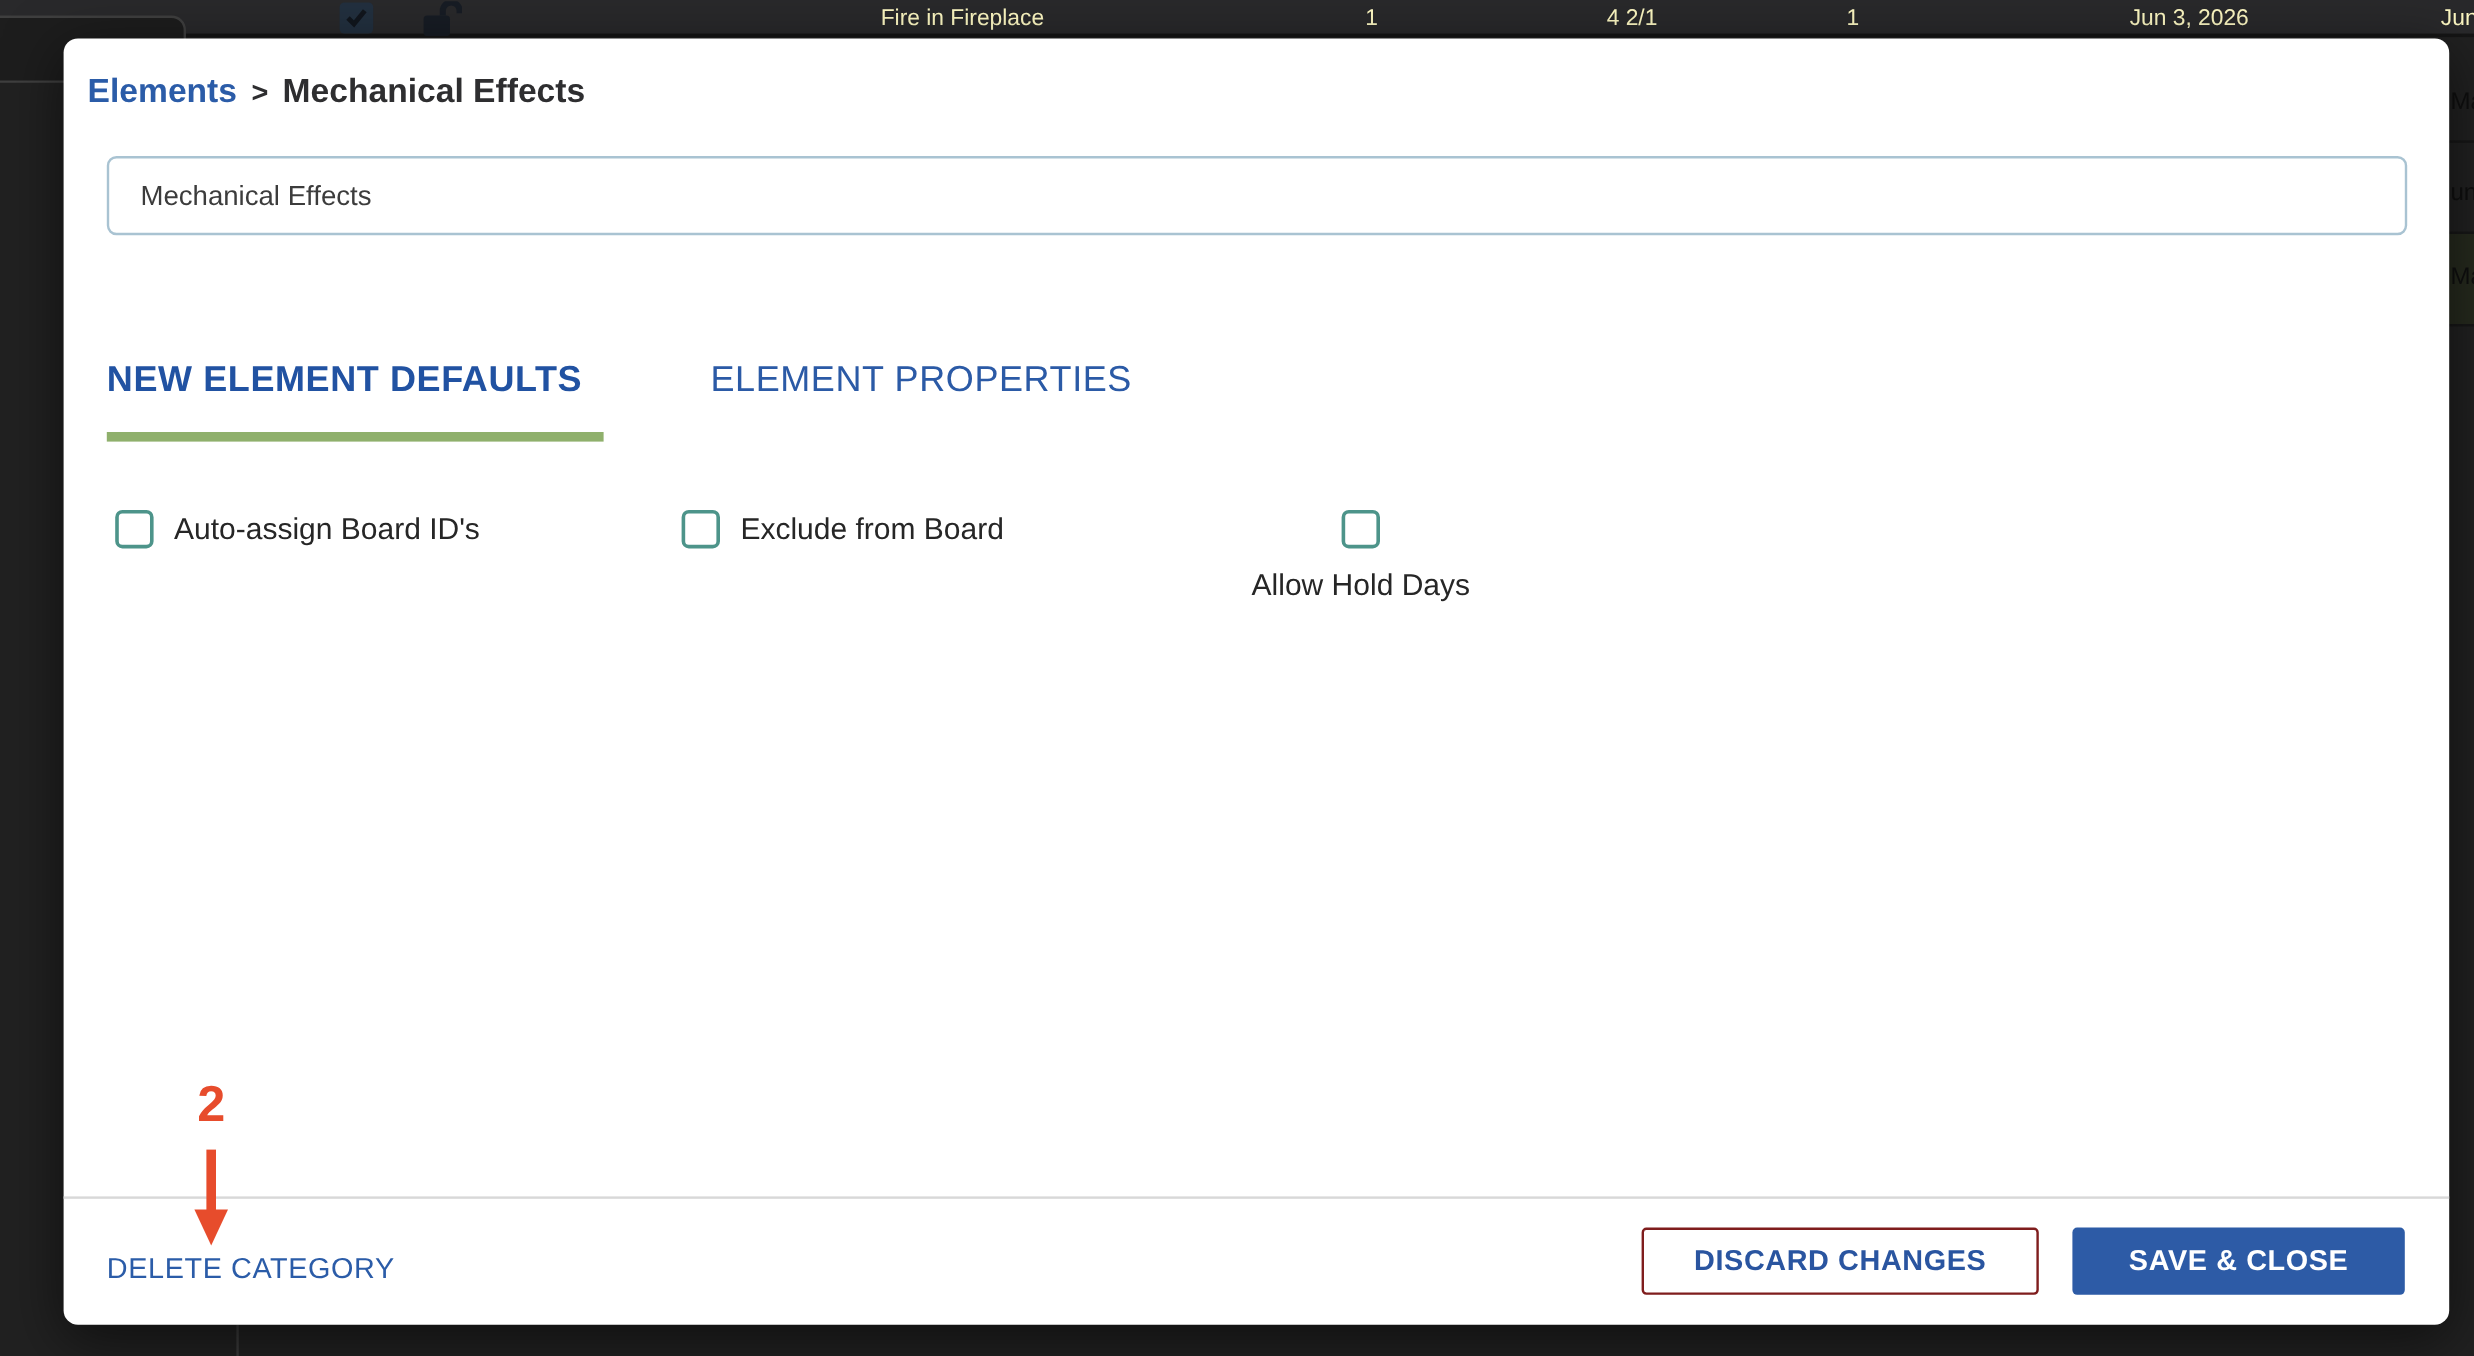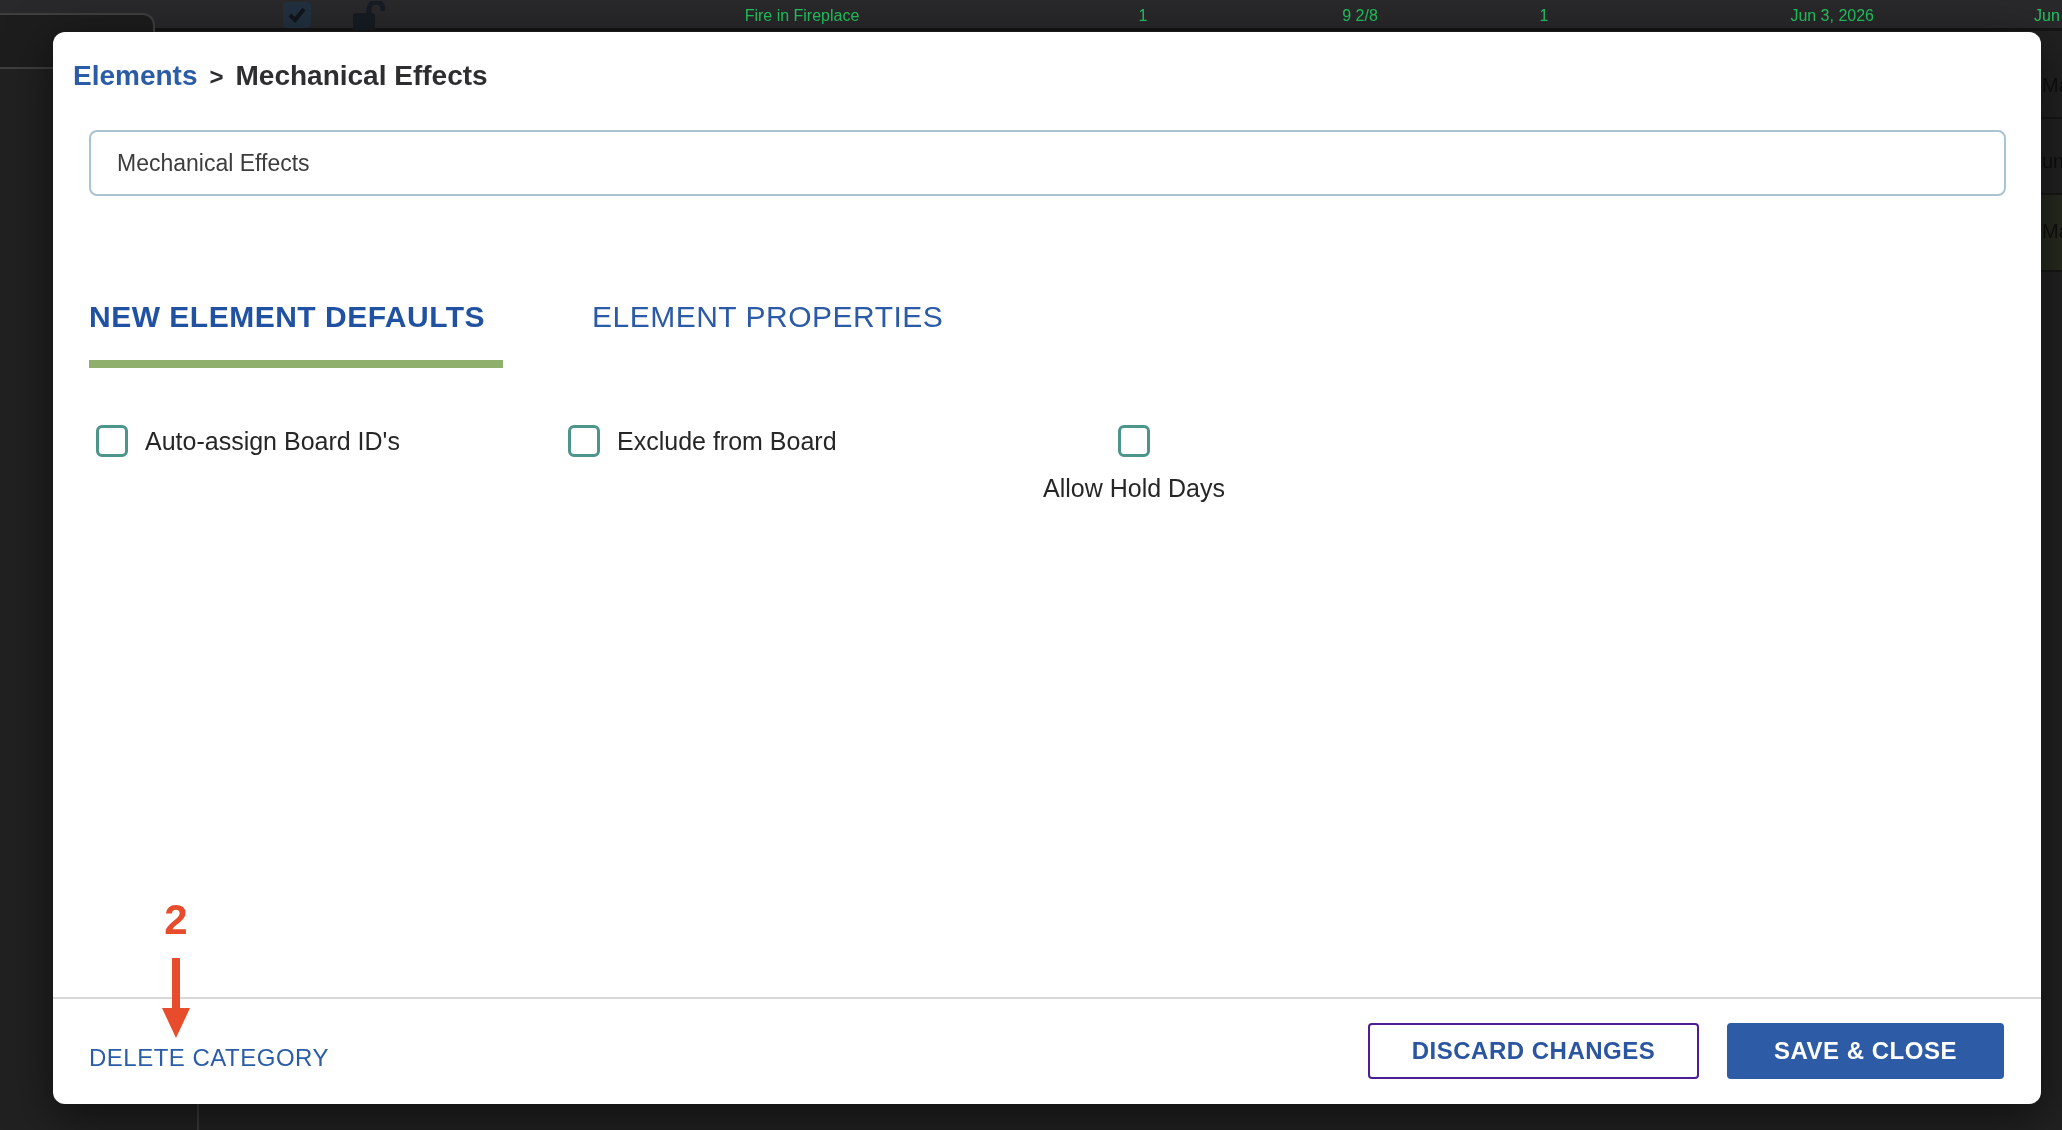--- a/index.html
+++ b/index.html
@@ -4,21 +4,21 @@
 <style>
   * { margin:0; padding:0; box-sizing:border-box; }
   html,body { width:2062px; height:1130px; background:#212121; overflow:hidden;
               font-family:"Liberation Sans","DejaVu Sans",sans-serif; }
   #stage { position:relative; width:2062px; height:1130px; }
 
   
   .bg-row { position:absolute; left:0; top:0; width:2062px; height:31px;
             background:#29292b; border-bottom:3px solid #151515; }
   .bg-cell { position:absolute; top:3px; height:26px; line-height:26px;
-             color:#22c55e; font-size:16px; text-align:center; }
+             color:#fef9c3; font-size:19px; text-align:center; }
   .bg-chkbox { position:absolute; left:283px; top:2px; width:28px; height:26px;
                background:#22303f; border-radius:4px; display:flex;
                align-items:center; justify-content:center; }
   .bg-lock { position:absolute; left:351px; top:1px; }
   .bg-panel-corner { position:absolute; left:-12px; top:13px; width:167px; height:56px;
                      background:#1d1d1d; border:2px solid #3f3f3f;
                      border-radius:0 12px 0 0; }
   .edge-frag { position:absolute; left:2042px; width:22px; height:26px;
                color:#0f0f0f; font-size:20px; line-height:26px; overflow:hidden; }
   .edge-row-line { position:absolute; left:2041px; width:21px; height:2px; background:#171717; }
@@ -56,21 +56,21 @@
   .footer-divider { position:absolute; left:0; top:965px; width:100%; height:2px; background:#d8d8d8; }
 
   .delete-link { position:absolute; left:36px; top:1012px; font-size:24px;
                  letter-spacing:0.5px; color:#2b5ca8; cursor:pointer; }
 
   .btn { position:absolute; top:991px; height:56px; border-radius:4px; font-size:24px;
          font-weight:bold; letter-spacing:0.5px; display:flex; align-items:center;
          justify-content:center; cursor:pointer;
          font-family:"Liberation Sans","DejaVu Sans",sans-serif; }
   .btn-discard { left:1315px; width:331px; background:#ffffff;
-                 border:2px solid #4c1d95; color:#2a55a0; }
+                 border:2px solid #7f1d1d; color:#2a55a0; }
   .btn-save { left:1674px; width:277px; background:#2d5ba6; border:none; color:#ffffff; }
 
   
   .ann-num { position:absolute; left:100px; top:864px; width:46px; text-align:center;
              font-size:42px; font-weight:bold; color:#e74c2c; }
   .ann-line { position:absolute; left:119px; top:926px; width:8px; height:52px; background:#e74c2c; }
   .ann-head { position:absolute; left:109px; top:976px; width:0; height:0;
               border-left:14px solid transparent; border-right:14px solid transparent;
               border-top:30px solid #e74c2c; }
 </style>
@@ -86,21 +86,21 @@
       </svg>
     </div>
     <div class="bg-lock">
       <svg width="34" height="30" viewBox="0 0 34 30">
         <rect x="2" y="12" width="22" height="17" rx="3" fill="#171c24"></rect>
         <path d="M18 12 V8 a7 7 0 0 1 14 0 v2" stroke="#171c24" stroke-width="5" fill="none"></path>
       </svg>
     </div>
     <div class="bg-cell" style="left:700px; width:204px;">Fire in Fireplace</div>
     <div class="bg-cell" style="left:1093px; width:100px;">1</div>
-    <div class="bg-cell" style="left:1310px; width:100px;">9 2/8</div>
+    <div class="bg-cell" style="left:1310px; width:100px;">4 2/1</div>
     <div class="bg-cell" style="left:1494px; width:100px;">1</div>
     <div class="bg-cell" style="left:1714px; width:160px;text-align:right;">Jun 3, 2026</div>
     <div class="bg-cell" style="left:2034px; width:60px; text-align:left;">Jun</div>
   </div>
 
   <div class="bg-panel-corner"></div>
 
   <div class="edge-green"></div>
   <div class="edge-row-line" style="top:117px;"></div>
   <div class="edge-row-line" style="top:193px;"></div>

